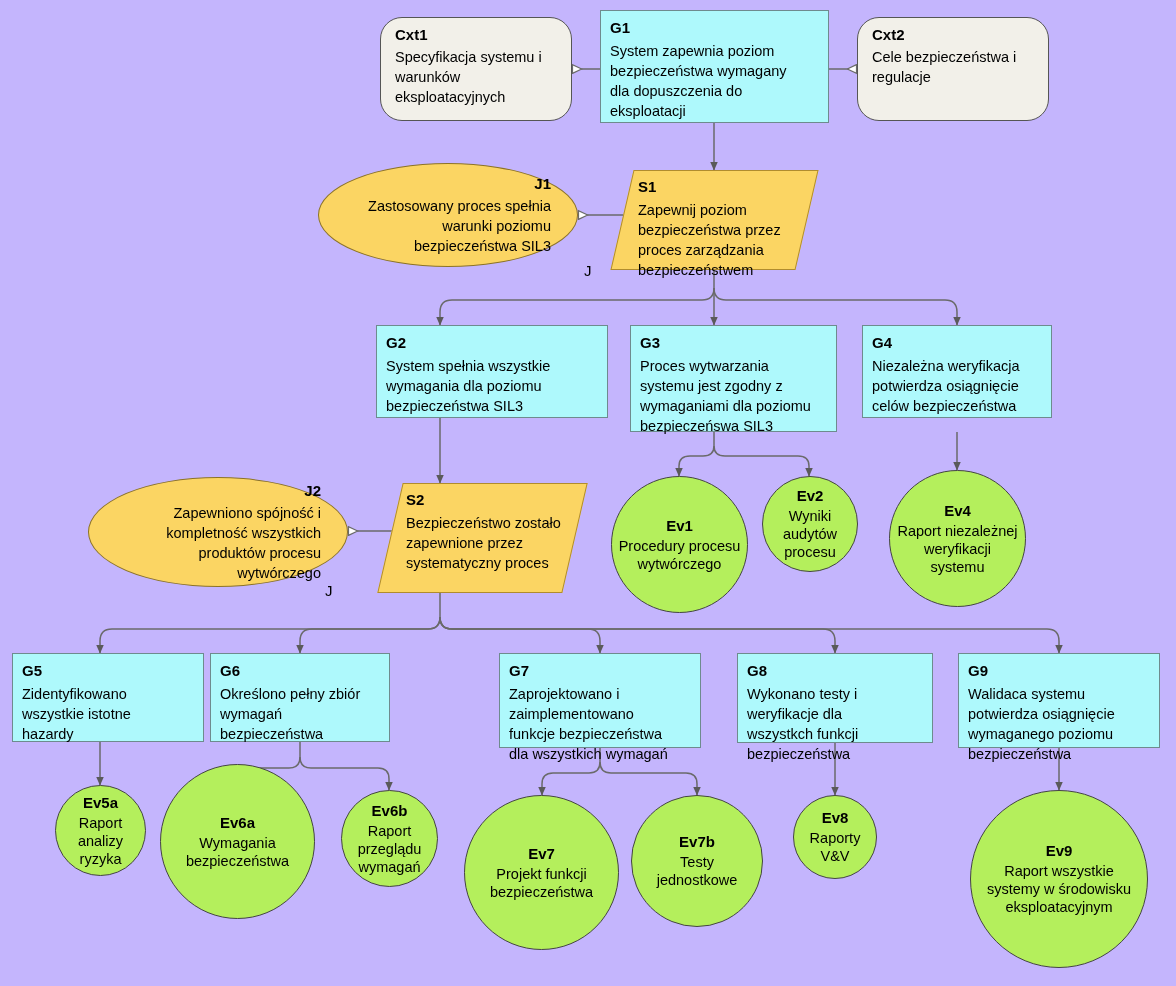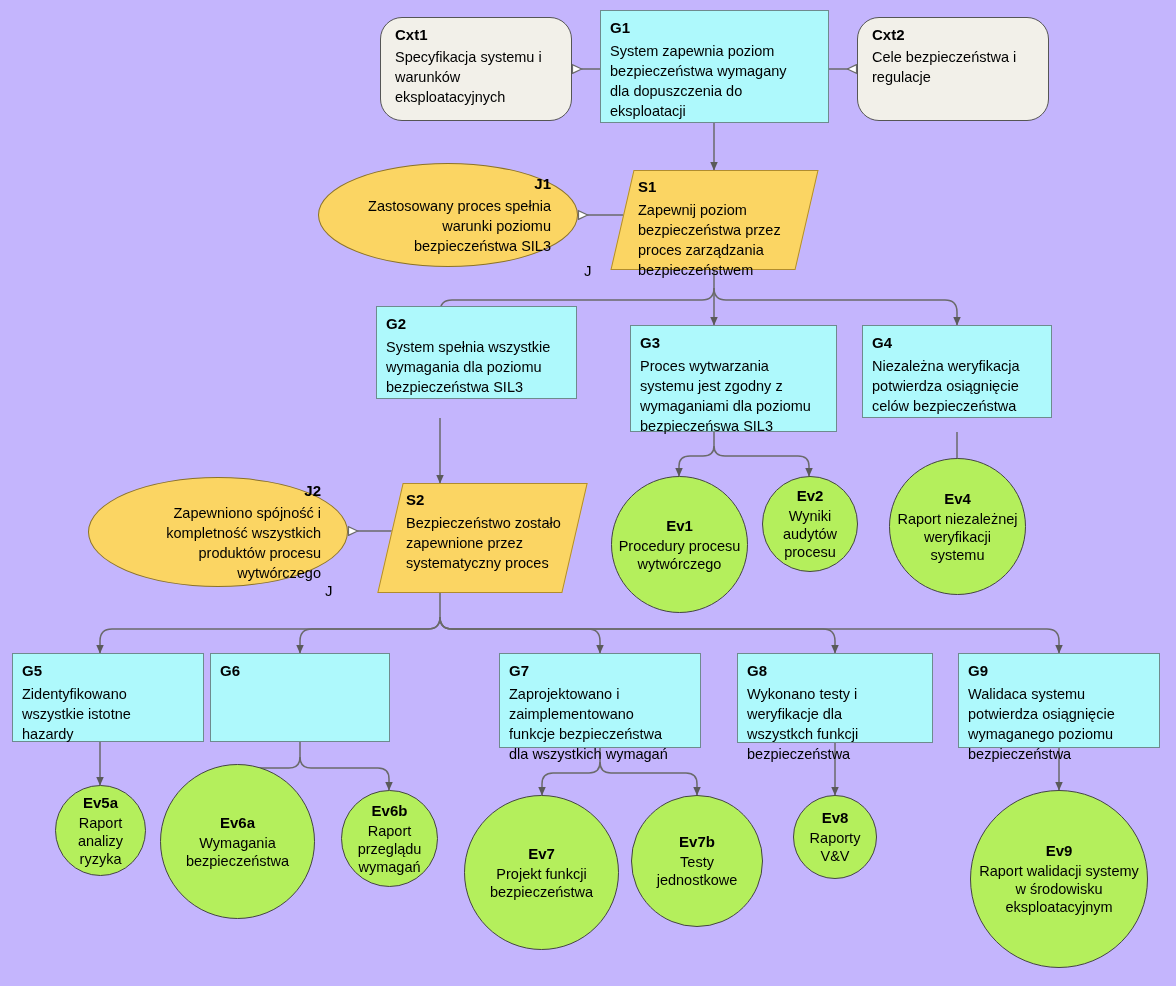--- a/index.html
+++ b/index.html
@@ -199,21 +199,21 @@
   <div class="jlabel" style="left:584px; top:262px;">J</div>
 
   <div class="node strategy" style="left:622px; top:170px; width:185px; height:100px;">
     <div class="para"></div>
     <div class="inner">
       <span class="nid">S1</span>
       <span class="ntext">Zapewnij poziom bezpieczeństwa przez proces zarządzania bezpieczeństwem</span>
     </div>
   </div>
 
-  <div class="node goal" style="left:376px; top:306px; width:201px; height:93px;">
+  <div class="node goal" style="left:376px; top:325px; width:232px; height:93px;">
     <span class="nid">G2</span>
     <span class="ntext">System spełnia wszystkie wymagania dla poziomu bezpieczeństwa SIL3</span>
   </div>
 
   <div class="node goal" style="left:630px; top:325px; width:207px; height:107px;">
     <span class="nid">G3</span>
     <span class="ntext">Proces wytwarzania systemu jest zgodny z wymaganiami dla poziomu bezpieczeńswa SIL3</span>
   </div>
 
   <div class="node goal" style="left:862px; top:325px; width:190px; height:93px;">
@@ -244,34 +244,35 @@
     </div>
   </div>
 
   <div class="node evid" style="left:762px; top:476px; width:96px; height:96px;">
     <div class="inner">
       <span class="nid">Ev2</span>
       <span class="ntext">Wyniki audytów procesu</span>
     </div>
   </div>
 
-  <div class="node evid" style="left:889px; top:458px; width:137px; height:137px;">
+  <div class="node evid" style="left:889px; top:470px; width:137px; height:137px;">
     <div class="inner">
       <span class="nid">Ev4</span>
       <span class="ntext">Raport niezależnej weryfikacji systemu</span>
     </div>
   </div>
 
   <div class="node goal" style="left:12px; top:653px; width:192px; height:89px;">
     <span class="nid">G5</span>
     <span class="ntext">Zidentyfikowano wszystkie istotne hazardy</span>
   </div>
 
   <div class="node goal" style="left:210px; top:653px; width:180px; height:89px;">
     <span class="nid">G6</span>
+    <span class="ntext">Określono pełny zbiór wymagań bezpieczeństwa</span>
   </div>
 
   <div class="node goal" style="left:499px; top:653px; width:202px; height:95px;">
     <span class="nid">G7</span>
     <span class="ntext">Zaprojektowano i zaimplementowano funkcje bezpieczeństwa dla wszystkich wymagań</span>
   </div>
 
   <div class="node goal" style="left:737px; top:653px; width:196px; height:90px;">
     <span class="nid">G8</span>
     <span class="ntext">Wykonano testy i weryfikacje dla wszystkch funkcji bezpieczeństwa</span>
@@ -320,17 +321,17 @@
   <div class="node evid" style="left:793px; top:795px; width:84px; height:84px;">
     <div class="inner">
       <span class="nid">Ev8</span>
       <span class="ntext">Raporty V&amp;V</span>
     </div>
   </div>
 
   <div class="node evid" style="left:970px; top:790px; width:178px; height:178px;">
     <div class="inner">
       <span class="nid">Ev9</span>
-      <span class="ntext">Raport walidacji systemy w środowisku eksploatacyjnym</span>
+      <span class="ntext">Raport wszystkie systemy w środowisku eksploatacyjnym</span>
     </div>
   </div>
 
 </div>
 
 </body></html>

